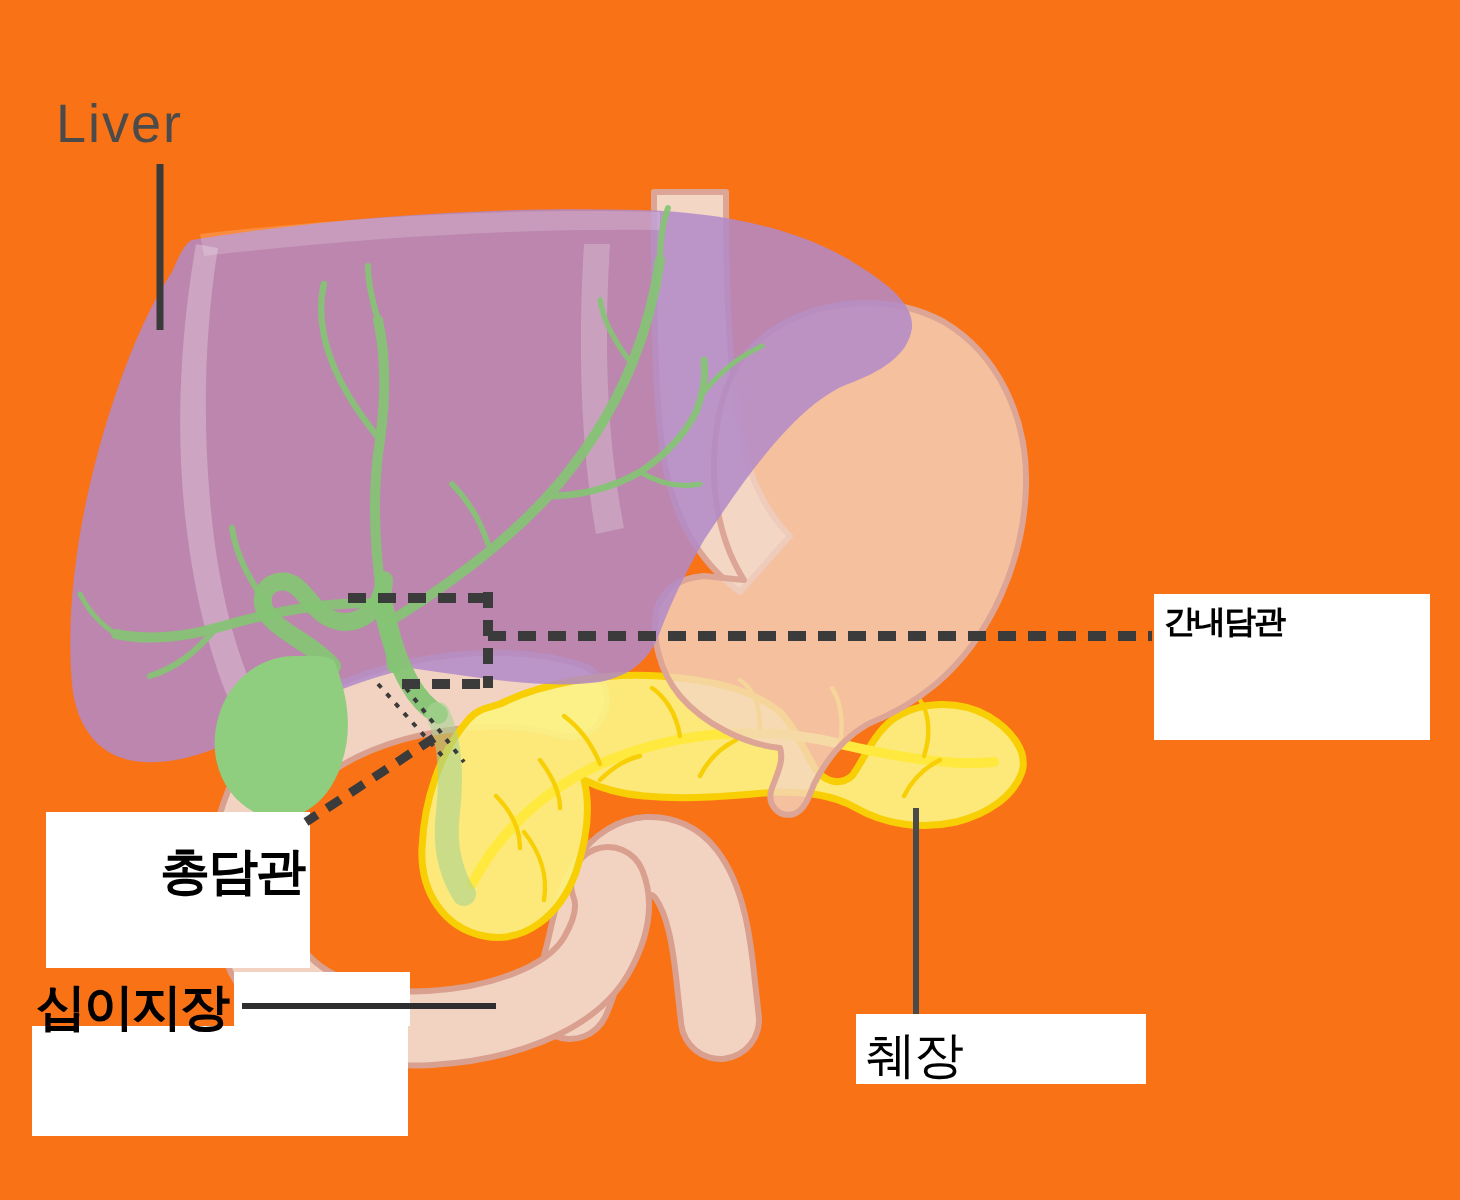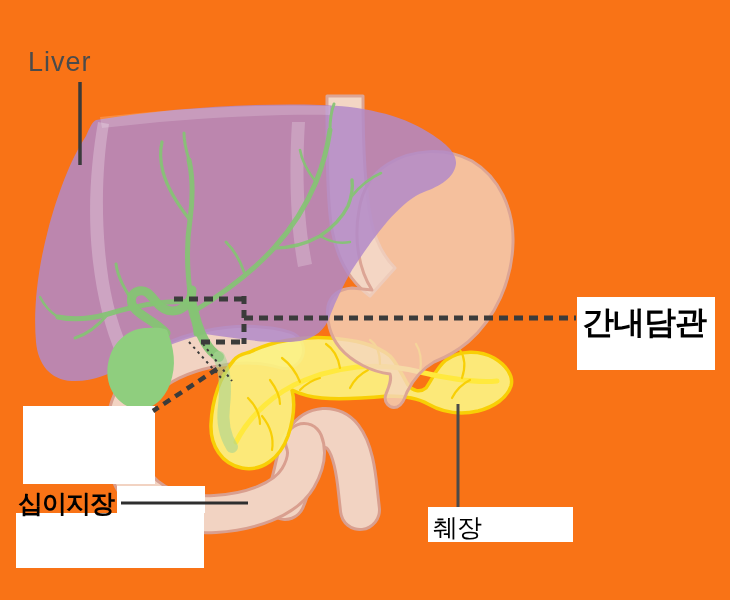--- a/index.html
+++ b/index.html
@@ -3,21 +3,21 @@
 <meta charset="utf-8">
 <style>
   html,body{margin:0;padding:0;background:#fff;}
   .stage{
     position:relative;width:730px;height:600px;background:#f97316;
     font-family:"Liberation Sans","DejaVu Sans",sans-serif;overflow:hidden;
   }
   .stage svg{position:absolute;left:0;top:0;}
   .label{position:absolute;white-space:nowrap;color:#000;}
   .label-liver{left:28px;top:47px;font-size:27px;color:#4b4b4b;letter-spacing:1px;}
-  .label-ganne{left:582px;top:301px;font-size:32px;font-weight:bold;letter-spacing:-1px;}
+  .label-ganne{left:582px;top:301px;font-size:16px;font-weight:bold;letter-spacing:-1px;}
   .label-chong{left:80px;top:419px;font-size:25px;font-weight:bold;letter-spacing:-1px;}
   .label-sibi{left:18px;top:487px;font-size:25px;font-weight:bold;letter-spacing:-1px;}
   .label-chwe{left:433px;top:511px;font-size:25px;font-weight:normal;letter-spacing:-1px;}
 </style>
 </head>
 <body>
 
 <div class="stage">
 
   <svg width="730" height="600" viewBox="0 0 730 600">
@@ -109,16 +109,17 @@
       <path d="M189,342 L223,380" stroke-width="2" stroke-dasharray="2.5 4"></path>
       <path d="M203,344 L232,381" stroke-width="2" stroke-dasharray="2.5 4"></path>
       <path d="M80,82 V165" stroke="#3a3a3a" stroke-width="3.5"></path>
       <path d="M121,503 H248" stroke="#2e2e2e" stroke-width="3"></path>
       <path d="M458,404 V507" stroke="#4a4a4a" stroke-width="3"></path>
     </g>
   </svg>
 
   <div class="label label-liver">Liver</div>
   <div class="label label-ganne">간내담관</div>
+  <div class="label label-chong">총담관</div>
   <div class="label label-sibi">십이지장</div>
   <div class="label label-chwe">췌장</div>
 
 </div>
 
 </body></html>

